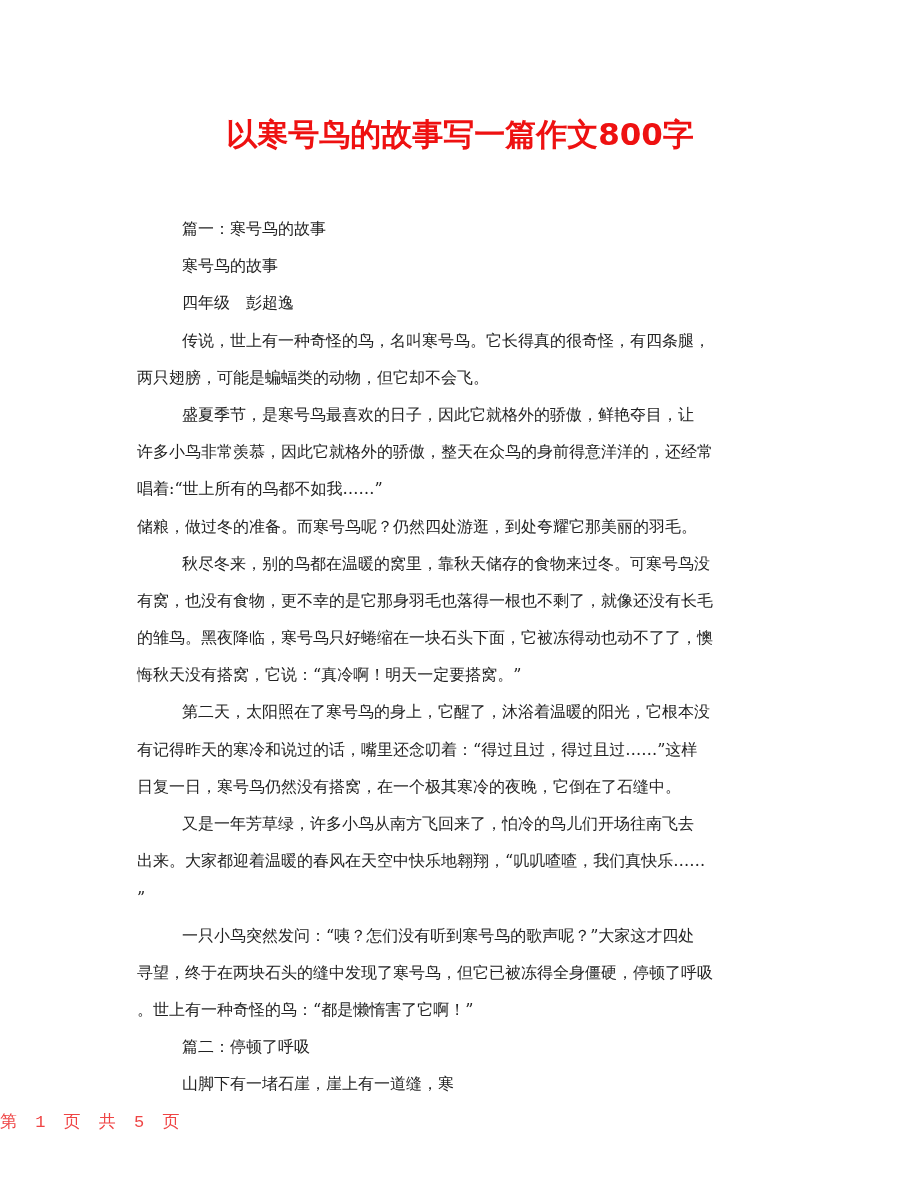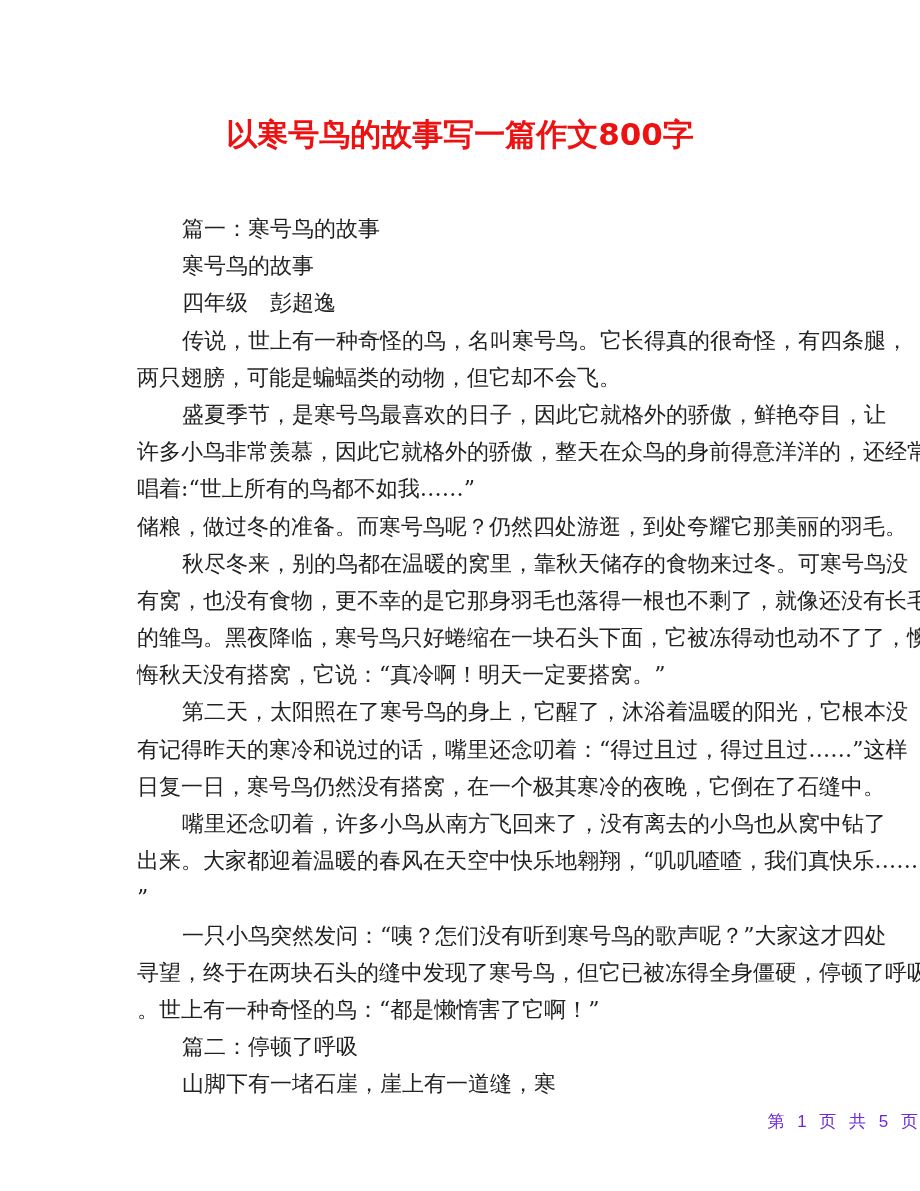--- a/index.html
+++ b/index.html
@@ -5,27 +5,27 @@
   html, body { margin: 0; padding: 0; background: #ffffff; }
   body { width: 920px; height: 1191px; position: relative; overflow: hidden; }
   .page { position: absolute; left: 0; top: 0; width: 920px; height: 1191px; background: #fff; }
   .title {
     position: absolute; left: 0; top: 112px; width: 920px; text-align: center;
     font-family: "DejaVu Sans", sans-serif; font-weight: bold; font-size: 31px;
     color: #ee1111; letter-spacing: 0px; line-height: 44px;
   }
   .body-text {
     position: absolute; left: 137px; top: 210px; width: 650px;
-    font-family: "DejaVu Serif", serif; font-size: 22px; color: #222;
+    font-family: "DejaVu Serif", serif; font-size: 16px; color: #222;
   }
   .line { height: 37.2px; line-height: 37.2px; white-space: nowrap; }
   .indent { padding-left: 45px; }
   .footer {
-    position: absolute; left: 0; top: 1110px; width: 920px; text-align: right;
-    font-family: Liberation Sans, sans-serif; font-size: 17px; color: #6d28d9;
+    position: absolute; left: 0; top: 1110px; width: 920px; text-align: left;
+    font-family: Liberation Mono, monospace; font-size: 17px; color: #ef4444;
     word-spacing: 4px; letter-spacing: 2px;
   }
 </style>
 </head>
 <body>
 
 <div class="page">
   <div class="title">以寒号鸟的故事写一篇作文800字</div>
 
   <div class="body-text" id="body-text">
@@ -38,21 +38,21 @@
     <div class="line">许多小鸟非常羡慕，因此它就格外的骄傲，整天在众鸟的身前得意洋洋的，还经常</div>
     <div class="line">唱着:“世上所有的鸟都不如我……”</div>
     <div class="line">储粮，做过冬的准备。而寒号鸟呢？仍然四处游逛，到处夸耀它那美丽的羽毛。</div>
     <div class="line indent">秋尽冬来，别的鸟都在温暖的窝里，靠秋天储存的食物来过冬。可寒号鸟没</div>
     <div class="line">有窝，也没有食物，更不幸的是它那身羽毛也落得一根也不剩了，就像还没有长毛</div>
     <div class="line">的雏鸟。黑夜降临，寒号鸟只好蜷缩在一块石头下面，它被冻得动也动不了了，懊</div>
     <div class="line">悔秋天没有搭窝，它说：“真冷啊！明天一定要搭窝。”</div>
     <div class="line indent">第二天，太阳照在了寒号鸟的身上，它醒了，沐浴着温暖的阳光，它根本没</div>
     <div class="line">有记得昨天的寒冷和说过的话，嘴里还念叨着：“得过且过，得过且过……”这样</div>
     <div class="line">日复一日，寒号鸟仍然没有搭窝，在一个极其寒冷的夜晚，它倒在了石缝中。</div>
-    <div class="line indent">嘴里还念叨着，许多小鸟从南方飞回来了，没有离去的小鸟也从窝中钻了</div>
+    <div class="line indent">又是一年芳草绿，许多小鸟从南方飞回来了，怕冷的鸟儿们开场往南飞去</div>
     <div class="line">出来。大家都迎着温暖的春风在天空中快乐地翱翔，“叽叽喳喳，我们真快乐……</div>
     <div class="line">”</div>
     <div class="line indent">一只小鸟突然发问：“咦？怎们没有听到寒号鸟的歌声呢？”大家这才四处</div>
     <div class="line">寻望，终于在两块石头的缝中发现了寒号鸟，但它已被冻得全身僵硬，停顿了呼吸</div>
     <div class="line">。世上有一种奇怪的鸟：“都是懒惰害了它啊！”</div>
     <div class="line indent">篇二：停顿了呼吸</div>
     <div class="line indent">山脚下有一堵石崖，崖上有一道缝，寒</div>
   </div>
 
   <div class="footer">第 1 页 共 5 页</div>

